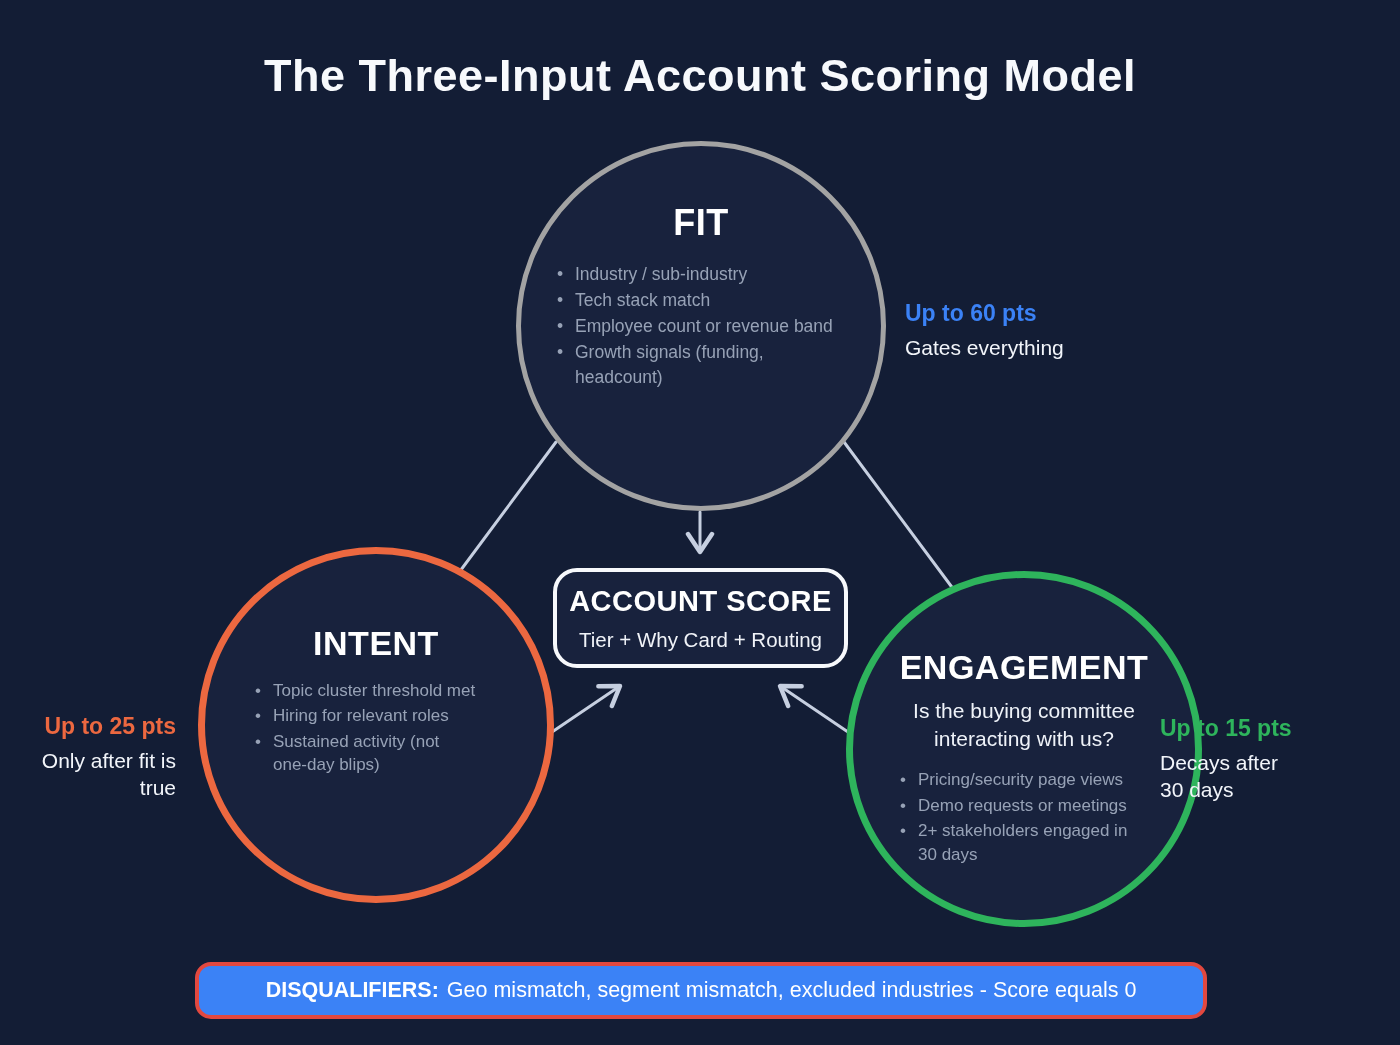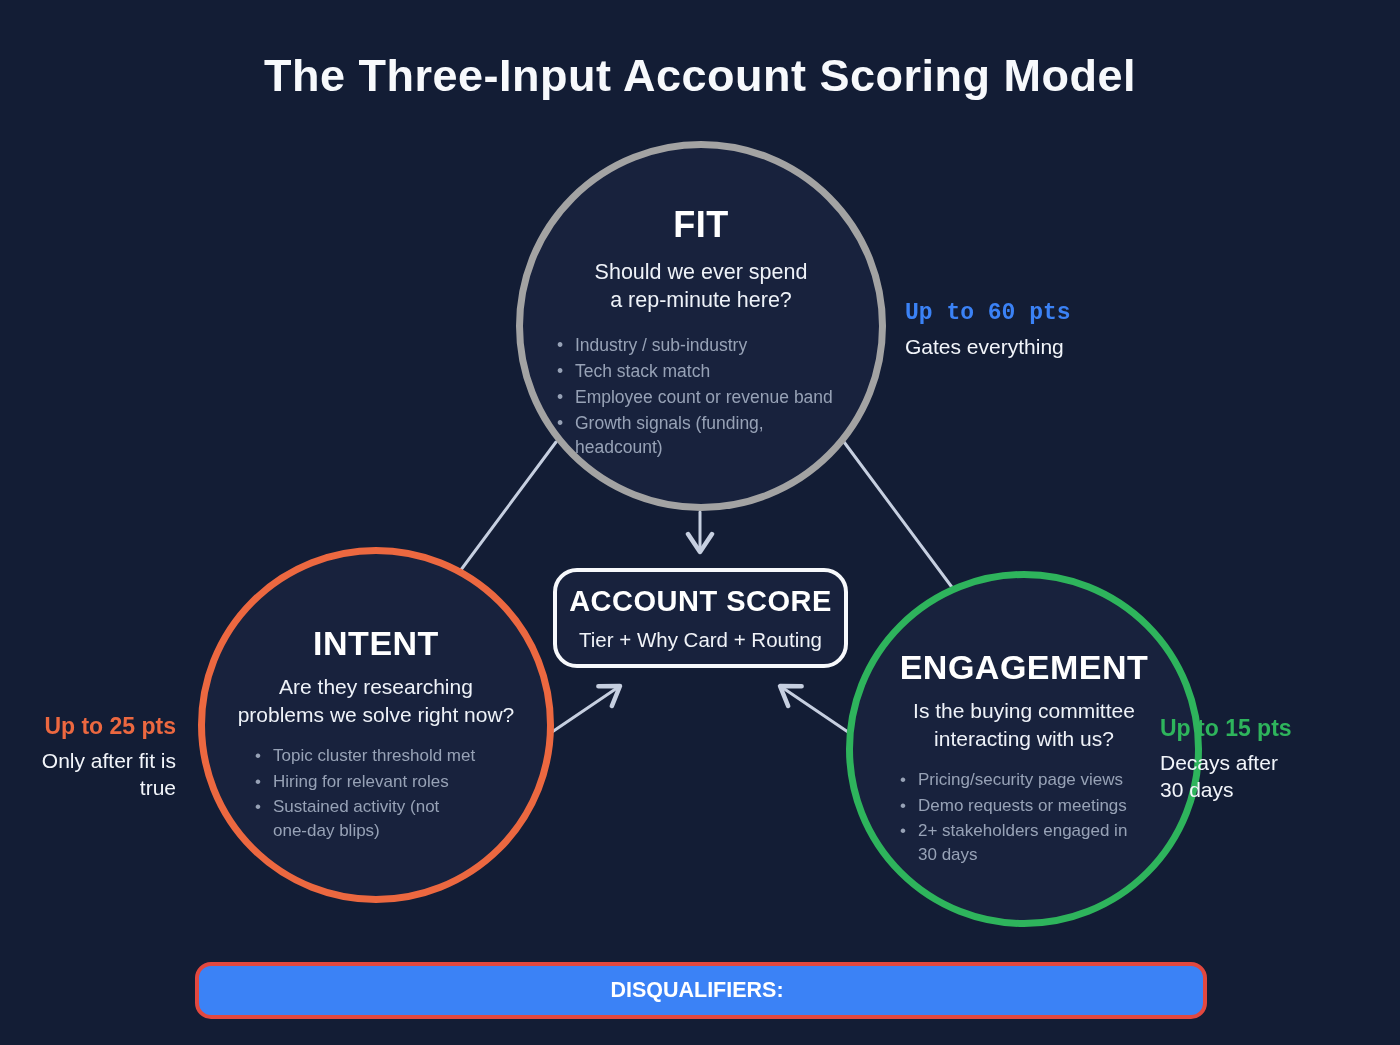--- a/index.html
+++ b/index.html
@@ -11,21 +11,21 @@
   .title{
     position:absolute;top:50px;left:0;width:1400px;text-align:center;margin:0;
     color:#f7f9fc;font-size:45px;font-weight:700;letter-spacing:.5px;
   }
   svg.connectors{position:absolute;left:0;top:0;z-index:1;}
   .circle{
     position:absolute;border-radius:50%;box-sizing:border-box;
     background:#18223d;display:flex;flex-direction:column;align-items:center;
     z-index:2;
   }
-  .circle-fit{left:516px;top:141px;width:370px;height:370px;border:7px solid #a3a3a3;padding-top:56px;}
+  .circle-fit{left:516px;top:141px;width:370px;height:370px;border:5px solid #a3a3a3;padding-top:56px;}
   .circle-intent{left:198px;top:547px;width:356px;height:356px;border:7px solid #ec6840;padding-top:70px;}
   .circle-engagement{left:846px;top:571px;width:356px;height:356px;border:7px solid #2eb45c;padding-top:70px;}
   .c-title{color:#ffffff;font-size:36px;font-weight:800;letter-spacing:.5px;}
   .circle-intent .c-title,.circle-engagement .c-title{font-size:34px;}
   .c-question{
     margin-top:12px;color:#eef2f8;font-size:21.5px;line-height:1.32;
     text-align:center;white-space:pre-line;
   }
   .circle-intent .c-question,.circle-engagement .c-question{font-size:21px;margin-top:10px;}
   .c-bullets{
@@ -41,21 +41,21 @@
     position:absolute;left:553px;top:568px;width:295px;height:100px;box-sizing:border-box;
     border:4px solid #f7f9fc;border-radius:24px;background:#18223d;z-index:2;
     display:flex;flex-direction:column;align-items:center;justify-content:center;gap:10px;
   }
   .score-title{color:#ffffff;font-size:29px;font-weight:800;letter-spacing:.5px;}
   .score-subtitle{color:#f0f3f8;font-size:20.5px;}
   .side-label{position:absolute;z-index:2;}
   .side-label .pts{font-size:23px;font-weight:800;}
   .side-label .note{margin-top:7px;color:#f2f5fa;font-size:21px;line-height:1.3;white-space:pre-line;}
   .label-fit{left:905px;top:300px;}
-  .label-fit .pts{color:#3b82f6;font-family:Liberation Mono, monospace;}
+  .label-fit .pts{color:#3b82f6;}
   .label-intent{left:20px;top:713px;width:156px;text-align:right;}
   .label-intent .pts{color:#ec6840;}
   .label-engagement{left:1160px;top:715px;width:170px;text-align:left;}
   .label-engagement .pts{color:#2eb45c;}
   .disqualifiers{
     position:absolute;left:195px;top:962px;width:1012px;height:57px;box-sizing:border-box;
     background:#3b82f6;border:4px solid #e2483f;border-radius:16px;z-index:2;
     display:flex;align-items:center;justify-content:center;
     color:#ffffff;font-size:21.5px;
   }
@@ -76,35 +76,31 @@
     <line x1="556" y1="442" x2="446" y2="590"></line>
     <line x1="844" y1="442" x2="954" y2="590"></line>
     <line x1="700" y1="512" x2="700" y2="552" marker-end="url(#arrowhead)"></line>
     <line x1="552" y1="732" x2="620" y2="686" marker-end="url(#arrowhead)"></line>
     <line x1="848" y1="732" x2="780" y2="686" marker-end="url(#arrowhead)"></line>
   </g>
 </svg>
 
 <div class="circle circle-fit">
   <div class="c-title">FIT</div>
-  <div class="c-question">Should we ever spend
-a rep-minute here?</div>
   <ul class="c-bullets">
     <li>Industry / sub-industry</li>
     <li>Tech stack match</li>
     <li>Employee count or revenue band</li>
     <li>Growth signals (funding,
 headcount)</li>
   </ul>
 </div>
 
 <div class="circle circle-intent">
   <div class="c-title">INTENT</div>
-  <div class="c-question">Are they researching
-problems we solve right now?</div>
   <ul class="c-bullets">
     <li>Topic cluster threshold met</li>
     <li>Hiring for relevant roles</li>
     <li>Sustained activity (not
 one-day blips)</li>
   </ul>
 </div>
 
 <div class="circle circle-engagement">
   <div class="c-title">ENGAGEMENT</div>
@@ -135,13 +131,14 @@
 </div>
 
 <div class="side-label label-engagement">
   <div class="pts">Up to 15 pts</div>
   <div class="note">Decays after
 30 days</div>
 </div>
 
 <div class="disqualifiers">
   <span class="dq-label">DISQUALIFIERS:</span>
+  <span class="dq-text">Geo mismatch, segment mismatch, excluded industries - Score equals 0</span>
 </div>
 
 </body></html>

